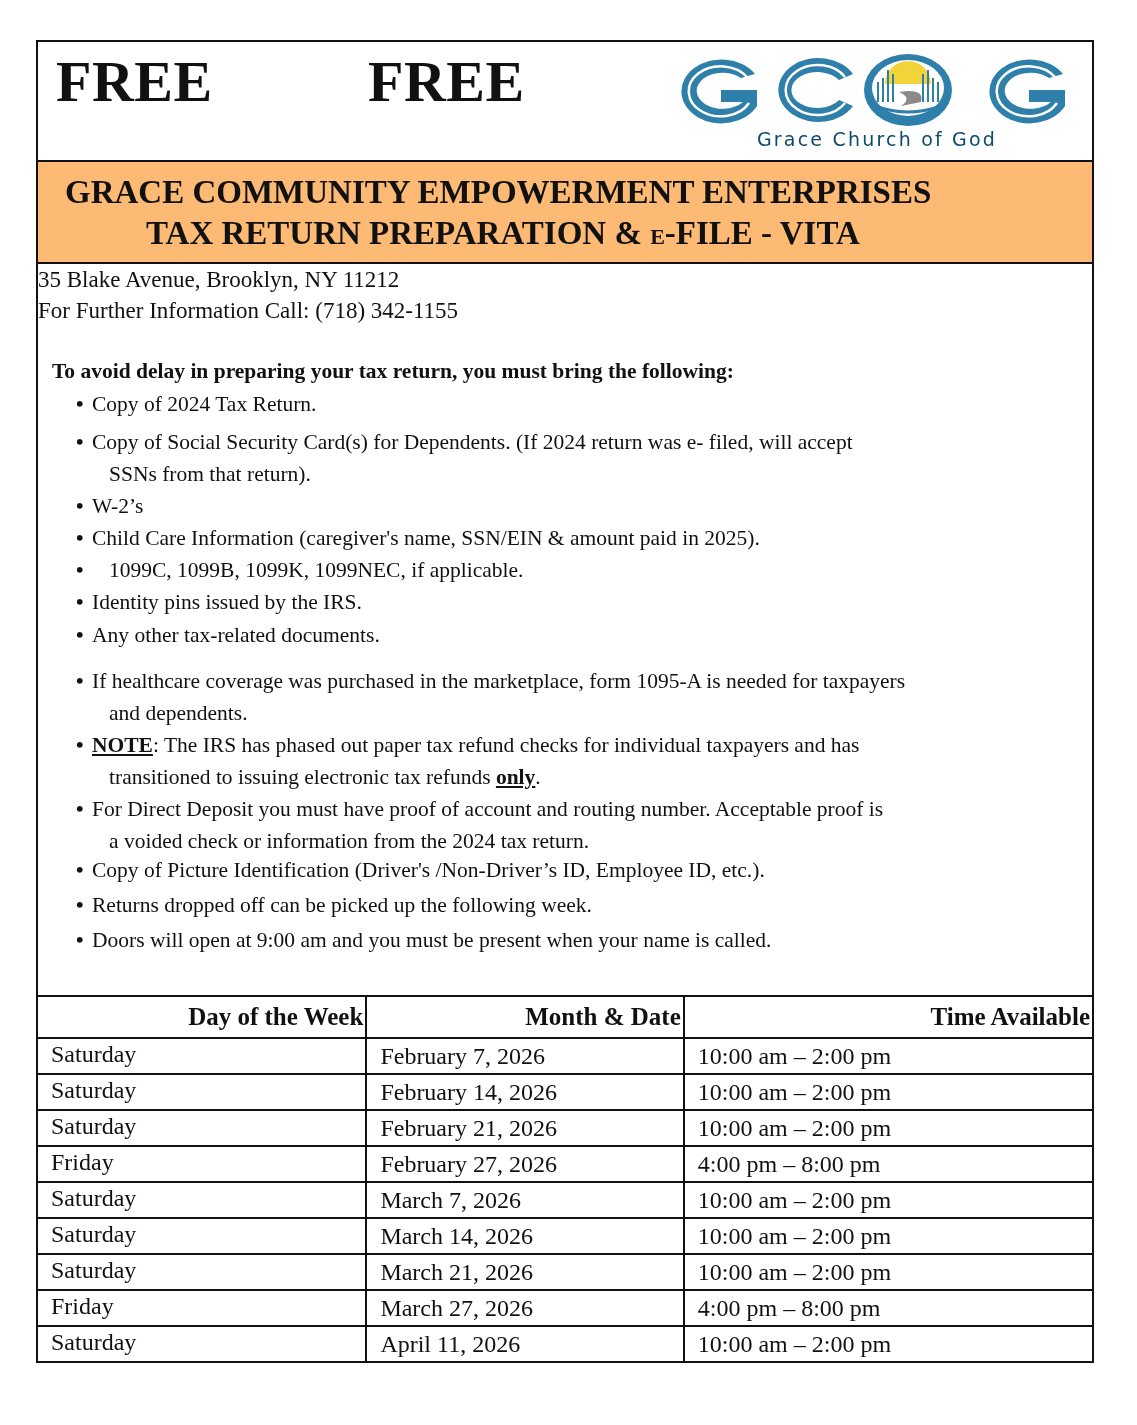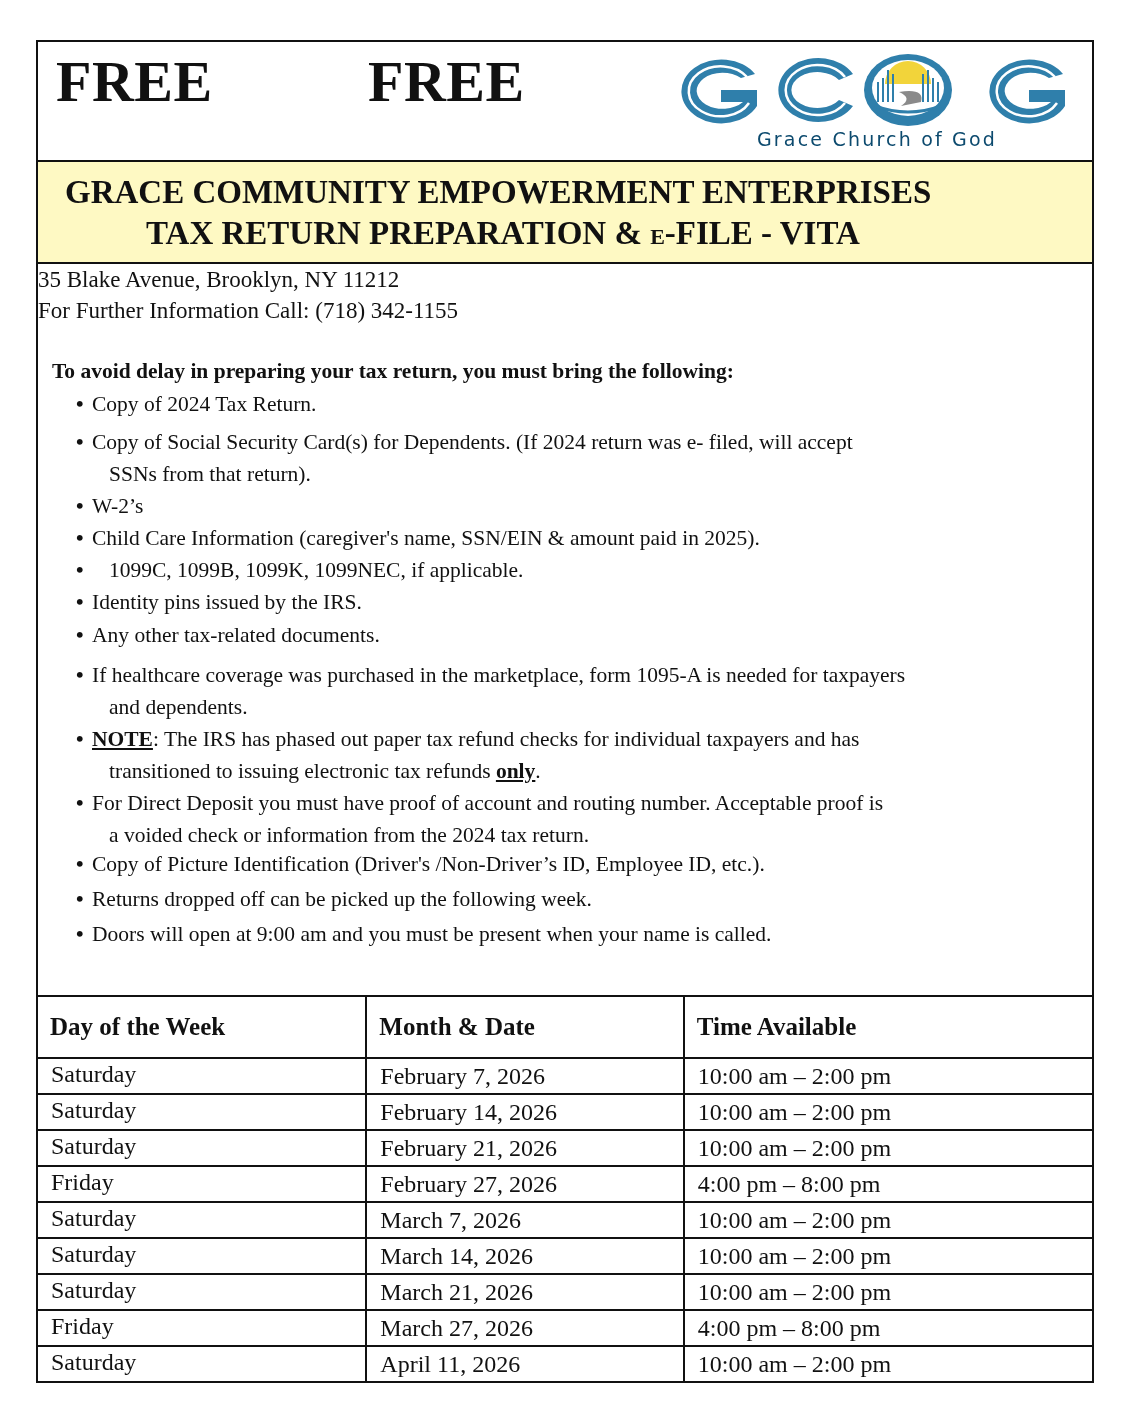--- a/index.html
+++ b/index.html
@@ -9,40 +9,40 @@
 
   .hdr { position: absolute; left: 0; top: 0; width: 1054px; height: 118px; border-bottom: 2px solid #111; background: #fff; }
   .free { position: absolute; top: 6px; font-weight: bold; font-size: 58px; letter-spacing: 0.5px; font-family: "Liberation Serif", serif; }
   .free.f1 { left: 18px; }
   .free.f2 { left: 330px; }
 
   .logo { position: absolute; left: 625px; top: 2px; width: 428px; height: 114px; }
   .logo svg { display: block; }
   .logo-caption { position: absolute; left: 0; width: 428px; top: 84px; text-align: center; font-family: "DejaVu Sans", sans-serif; font-size: 19px; letter-spacing: 2.2px; color: #0c4a6e; }
 
-  .band { position: absolute; left: 0; top: 120px; width: 1054px; height: 100px; background: #fef9c3; border-bottom: 2px solid #111; }
+  .band { position: absolute; left: 0; top: 120px; width: 1054px; height: 100px; background: #fdba74; border-bottom: 2px solid #111; }
   .band .t1 { position: absolute; left: 27px; top: 12px; font-weight: bold; font-size: 33px; white-space: nowrap; }
   .band .t2 { position: absolute; left: 108px; top: 53px; font-weight: bold; font-size: 33px; white-space: nowrap; }
   .smallcaps { font-size: 22px; }
 
   .addr { position: absolute; left: 0; width: 955px; text-align: left; font-size: 23px; white-space: nowrap; }
   .addr.a1 { top: 225px; }
   .addr.a2 { top: 256px; }
 
   .intro { position: absolute; left: 14px; top: 317px; font-weight: bold; font-size: 21.5px; white-space: nowrap; }
 
   .list { position: absolute; left: 38px; top: 346px; width: 1010px; margin: 0; padding: 0; list-style: none; }
   .list li { position: relative; font-size: 21.5px; line-height: 32px; padding-left: 16px; margin-bottom: 0; }
   .list li::before { content: "•"; position: absolute; left: 0; top: 0; font-weight: bold; }
   .list li .cont { display: block; padding-left: 17px; }
   .u { text-decoration: underline; font-weight: bold; }
 
   table.sched { position: absolute; left: 36px; top: 995px; width: 1058px; border-collapse: collapse; }
   table.sched th, table.sched td { border: 2px solid #111; font-family: "Liberation Serif", serif; }
-  table.sched th { font-size: 25px; font-weight: bold; height: 36px; padding: 12px; text-align: left; }
+  table.sched th { font-size: 25px; font-weight: bold; height: 36px; padding: 2px; text-align: right; }
   table.sched td { font-size: 24px; height: 34px; padding: 0 0 0 13px; text-align: left; vertical-align: middle; margin-top: 10px; }
   table.sched td.day { padding-left: 13px; vertical-align: top; line-height: 30px; }
   col.c1 { width: 330px; } col.c2 { width: 318px; } col.c3 { width: 410px; }
 </style>
 </head>
 <body>
 
 <div class="frame">
 
   <div class="hdr">
@@ -100,21 +100,21 @@
   <div class="intro">To avoid delay in preparing your tax return, you must bring the following:</div>
 
   <ul class="list">
     <li><span>Copy of 2024 Tax Return.</span></li>
     <li style="margin-top:6px"><span>Copy of Social Security Card(s) for Dependents. (If 2024 return was e- filed, will accept</span><span class="cont">SSNs from that return).</span></li>
     <li><span>W-2’s</span></li>
     <li><span>Child Care Information (caregiver's name, SSN/EIN &amp; amount paid in 2025).</span></li>
     <li><span class="cont">1099C, 1099B, 1099K, 1099NEC, if applicable.</span></li>
     <li><span>Identity pins issued by the IRS.</span></li>
     <li style="margin-top:1px"><span>Any other tax-related documents.</span></li>
-    <li style="margin-top:8px"><span>If healthcare coverage was purchased in the marketplace, form 1095-A is needed for taxpayers</span><span class="cont">and dependents.</span></li>
+    <li style="margin-top:14px"><span>If healthcare coverage was purchased in the marketplace, form 1095-A is needed for taxpayers</span><span class="cont">and dependents.</span></li>
     <li><span class="u">NOTE</span><span>: The IRS has phased out paper tax refund checks for individual taxpayers and has</span><span class="cont"><span>transitioned to issuing electronic tax refunds </span><span class="u">only</span><span>.</span></span></li>
     <li><span>For Direct Deposit you must have proof of account and routing number. Acceptable proof is</span><span class="cont">a voided check or information from the 2024 tax return.</span></li>
     <li style="margin-top:-3px"><span>Copy of Picture Identification (Driver's /Non-Driver’s ID, Employee ID, etc.).</span></li>
     <li style="margin-top:3px"><span>Returns dropped off can be picked up the following week.</span></li>
     <li style="margin-top:3px"><span>Doors will open at 9:00 am and you must be present when your name is called.</span></li>
   </ul>
 </div>
 
 <table class="sched">
   <colgroup>

